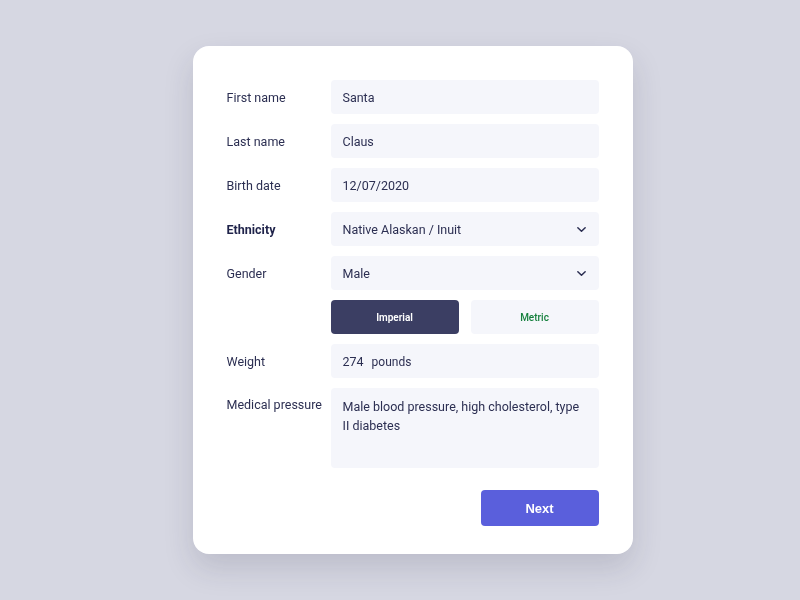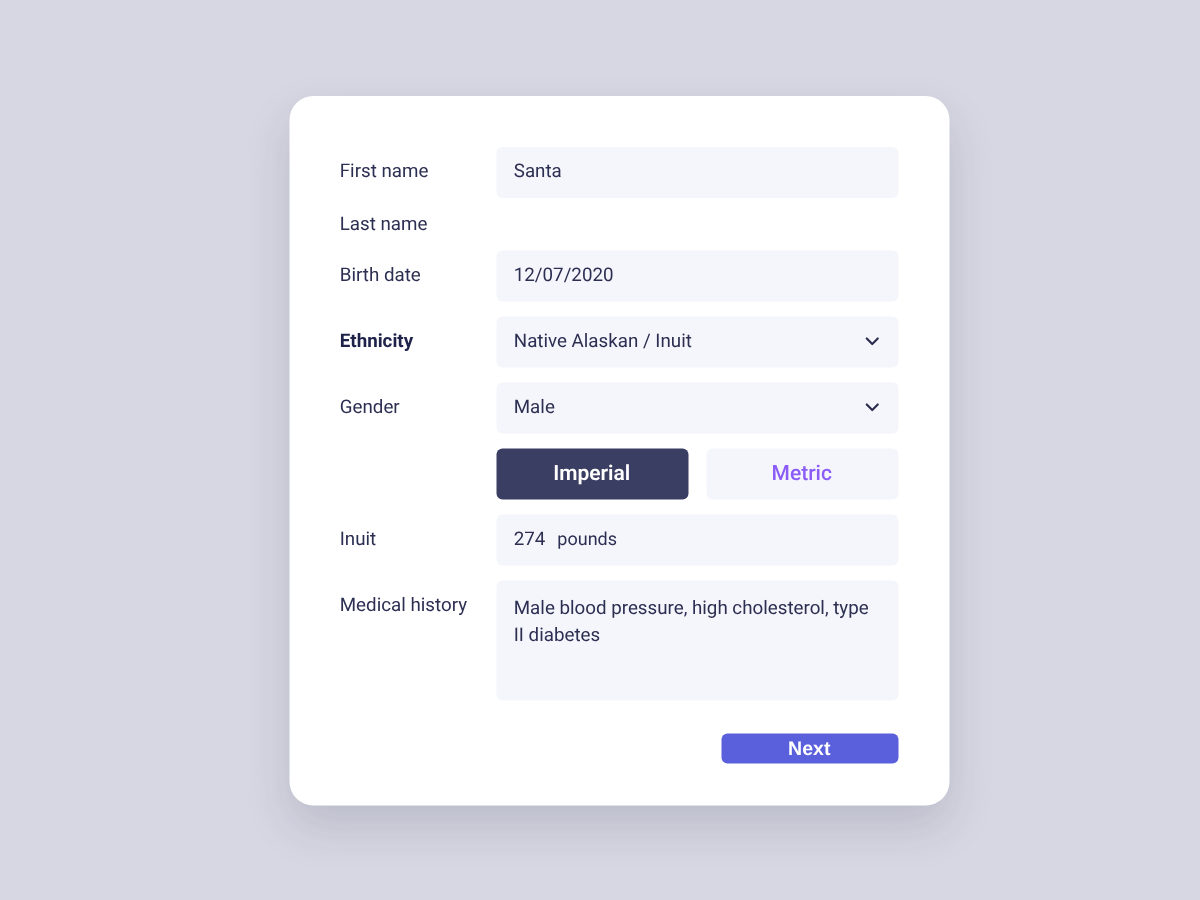--- a/index.html
+++ b/index.html
@@ -48,26 +48,26 @@
   .chev { color: #2c2f52; }
   .chev svg { width: 11px; height: 11px; display: block; }
   .toggle-row { display: flex; gap: 12px; flex: 1; }
   .toggle {
     flex: 1;
     height: 34px;
     border-radius: 4px;
     display: flex;
     align-items: center;
     justify-content: center;
-    font-size: 14px;
+    font-size: 10px;
     font-weight: 600;
     cursor: pointer;
   }
   .toggle.active { background: #3b3e63; color: #ffffff; }
-  .toggle.inactive { background: #f5f6fb; color: #8b5cf6; font-weight: 500; }
+  .toggle.inactive { background: #f5f6fb; color: #15803d; font-weight: 500; }
   .dual { display: flex; gap: 12px; flex: 1; }
   .dual .field { flex: 1; }
   .unit-pair { display: flex; align-items: baseline; gap: 8px; }
   .unit-val { color: #2c2f52; }
   .unit-lbl { color: #2c2f52; font-size: 12px; }
   .textarea {
     flex: 1;
     background: #f5f6fb;
     border-radius: 4px;
     min-height: 80px;
@@ -82,38 +82,41 @@
     margin-top: 22px;
   }
   .next-btn {
     background: #5a5fdc;
     color: #ffffff;
     font-size: 13px;
     font-weight: 600;
     border: none;
     border-radius: 4px;
     width: 118px;
-    height: 20px;
+    height: 36px;
     cursor: pointer;
   }
 </style>
 </head>
 <body>
 
 <div class="card">
 
   <div class="row">
     <div class="label">First name</div>
     <div class="field">
       <span>Santa</span>
     </div>
   </div>
 
   <div class="row">
     <div class="label">Last name</div>
+    <div class="field">
+      <span>Claus</span>
+    </div>
   </div>
 
   <div class="row">
     <div class="label">Birth date</div>
     <div class="field">
       <span>12/07/2020</span>
     </div>
   </div>
 
   <div class="row">
@@ -143,31 +146,31 @@
   <div class="row">
     <div class="label"></div>
     <div class="toggle-row">
       <div class="toggle active">Imperial</div>
       <div class="toggle inactive">Metric</div>
     </div>
   </div>
 
 
   <div class="row">
-    <div class="label">Inuit</div>
+    <div class="label">Weight</div>
     <div class="field">
       <span class="unit-pair">
         <span class="unit-val">274</span>
         <span class="unit-lbl">pounds</span>
       </span>
     </div>
   </div>
 
   <div class="row top">
-    <div class="label" style="padding-top:9px">Medical history</div>
+    <div class="label" style="padding-top:9px">Medical pressure</div>
     <div class="textarea">
       <span>Male blood pressure, high cholesterol, type II diabetes</span>
     </div>
   </div>
 
   <div class="footer">
     <button class="next-btn">Next</button>
   </div>
 
 </div>

